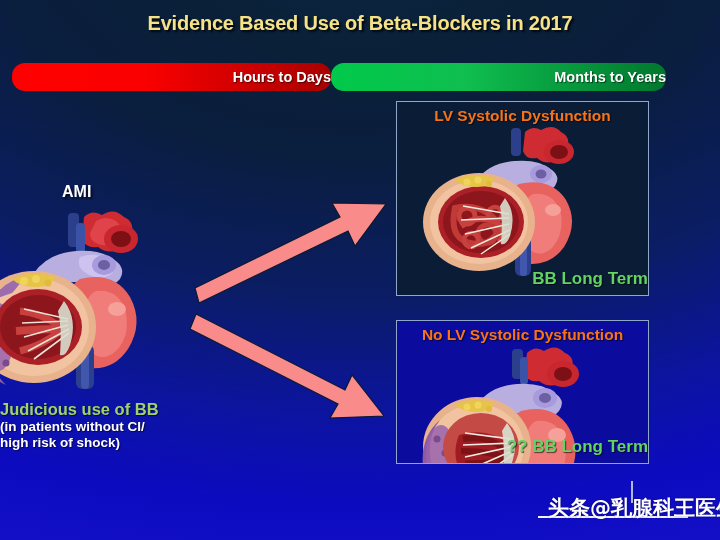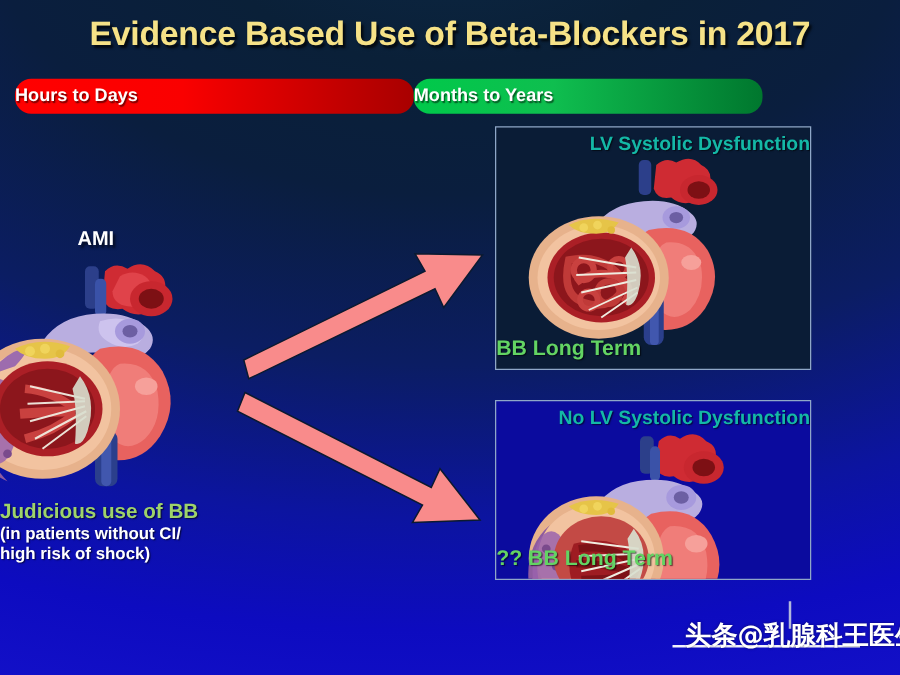--- a/index.html
+++ b/index.html
@@ -16,42 +16,42 @@
         #0b1d63 55%,
         #0c14a0 74%,
         #0d0bc0 88%,
         #1310c8 100%);
   }
 
   
   #title{
     position:absolute;left:0;top:12px;width:720px;
     text-align:center;
-    font-size:27px;font-weight:bold;
+    font-size:20px;font-weight:bold;
     color:#f6e287;
     letter-spacing:-0.2px;
     text-shadow:2px 2px 2px rgba(0,0,0,.75);
     white-space:nowrap;
   }
 
   
   .bar{
     position:absolute;top:63px;height:28px;
-    display:flex;align-items:center;justify-content:flex-start;
+    display:flex;align-items:center;justify-content:flex-end;
     font-size:14.5px;font-weight:bold;color:#ffffff;
     text-shadow:1px 1px 1px rgba(0,0,0,.55);
     box-sizing:border-box;
     border-radius:13px;
   }
   #bar-red{
     left:12px;width:319px;
     background:linear-gradient(to right,#ff0000 0%,#fa0000 42%,#a80000 100%);
   }
   #bar-green{
-    left:331px;width:279px;
+    left:331px;width:335px;
     background:linear-gradient(to right,#00c94a 0%,#0fbe4f 40%,#00772e 100%);
   }
 
   
   #ami-label{
     position:absolute;left:62px;top:183px;
     font-size:16px;font-weight:bold;color:#ffffff;
     text-shadow:2px 2px 2px rgba(0,0,0,.6);
   }
 
@@ -79,28 +79,28 @@
   #box-lv{
     left:396px;top:101px;width:253px;height:195px;
     background:#0a1c36;
   }
   #box-nolv{
     left:396px;top:320px;width:253px;height:144px;
     background:#0b0b9e;
   }
   .box-title{
     position:absolute;left:0;top:5px;width:100%;
-    text-align:right;
-    font-size:15.5px;font-weight:bold;color:#14b8a6;
+    text-align:center;
+    font-size:15.5px;font-weight:bold;color:#f97316;
     text-shadow:1px 1px 1px rgba(0,0,0,.6);
     white-space:nowrap;
   }
   .box-footer{
     position:absolute;left:0;bottom:6px;width:100%;
-    text-align:left;
+    text-align:right;
     font-size:17px;font-weight:bold;color:#63d463;
     text-shadow:1px 1px 1px rgba(0,0,0,.6);
     white-space:nowrap;
   }
 
   
   .heart-wrap{position:absolute;}
   #heart-ami{left:-28px;top:205px;width:215px;height:185px;}
   #heart-lv{left:24px;top:22px;width:205px;height:152px;}
   #heart-nolv{left:22px;top:22px;width:212px;height:160px;}

